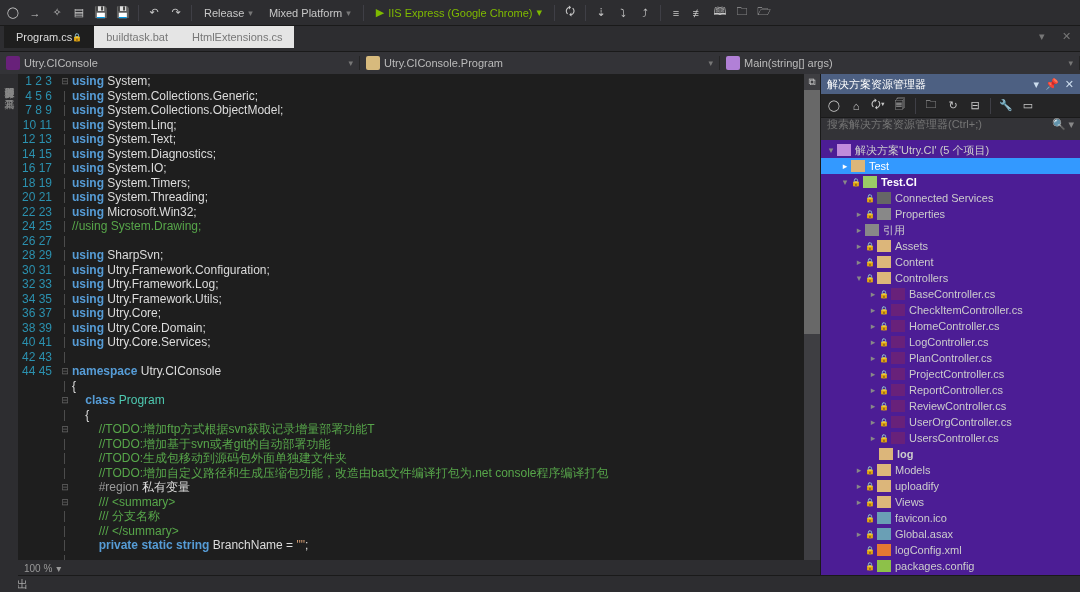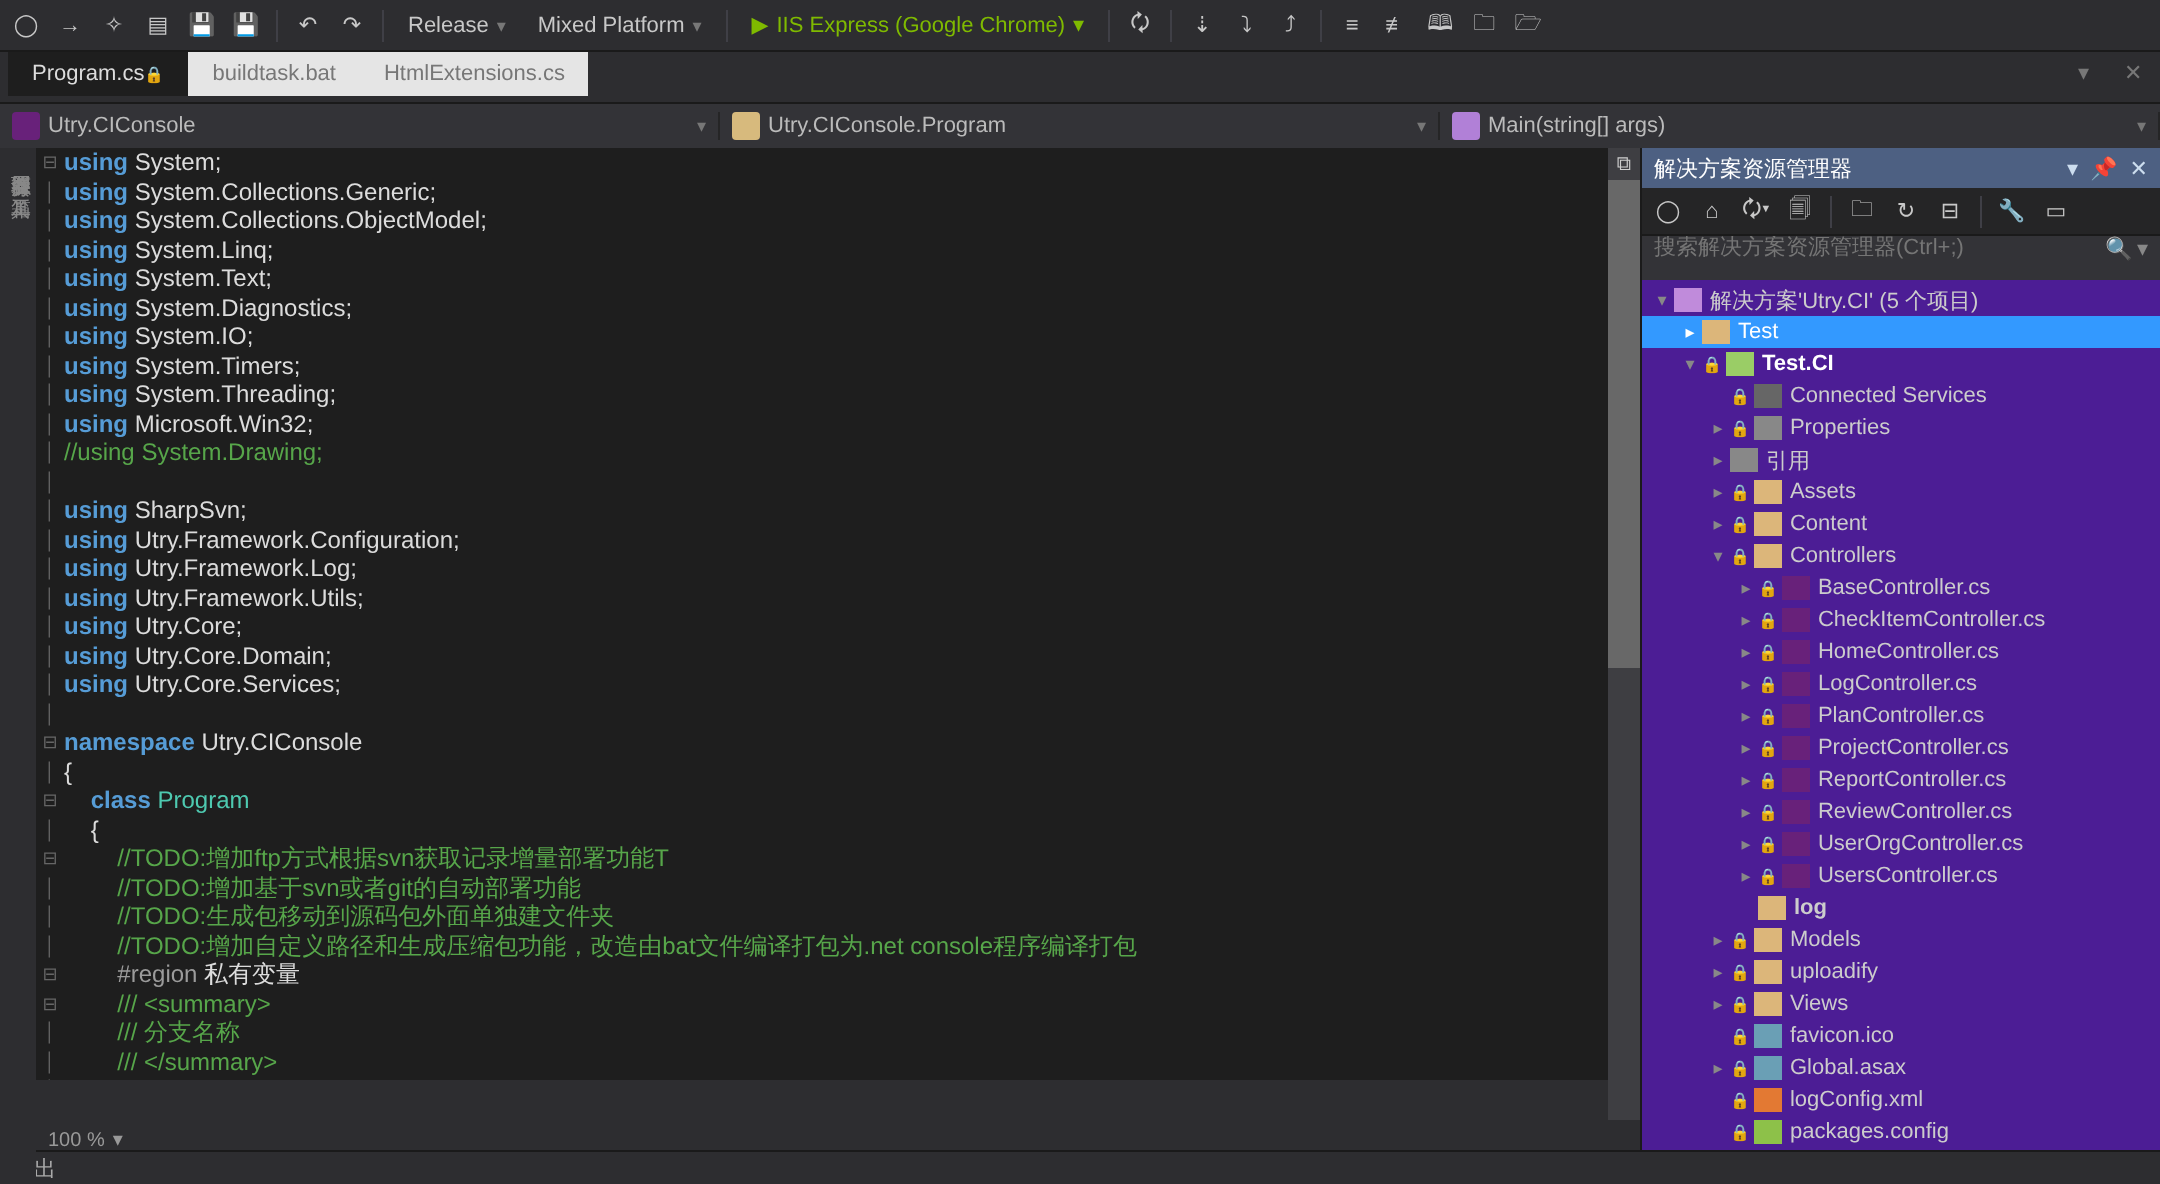--- a/index.html
+++ b/index.html
@@ -34,21 +34,21 @@
 .editor-body { flex:1; display:flex; overflow:hidden; font-family:"NSimSun","SimSun","Courier New",monospace; font-size:12px; }
 .gutter { width:40px; background:#1e1e1e; color:#2b91af; text-align:right; padding-right:6px; line-height:14.5px; user-select:none; }
 .fold-gutter { width:14px; background:#1e1e1e; color:#666; line-height:14.5px; text-align:center; }
 .fold-gutter .box { font-size:9px; }
 .code { flex:1; line-height:14.5px; white-space:pre; color:#dcdcdc; overflow:hidden; }
 .k { color:#569cd6;font-weight:bold; }
 .c { color:#57a64a; }
 .s { color:#d69d73; }
 .t { color:#4ec9b0; }
 .r { color:#9b9b9b; }
-.editor-status { height:36px; background:#2d2d30; display:flex; align-items:flex-end; padding:0 6px; font-size:10px; color:#999; }
+.editor-status { height:16px; background:#2d2d30; display:flex; align-items:center; padding:0 6px; font-size:10px; color:#999; }
 .hscroll { height:16px; background:#3e3e42; margin:0 16px 0 0; position:relative;}
 .hscroll .thumb { position:absolute; left:0; width:220px; top:0; bottom:0; background:#686868; }
 .rscroll { position:absolute; right:0; top:0; width:16px; bottom:32px; background:#3e3e42; }
 .rscroll .thumb { position:absolute; top:0; height:260px; left:0; right:0; background:#686868; }
 .split-btn { position:absolute; top:0; right:0; width:16px; height:16px; background:#3e3e42; color:#ccc; display:flex; align-items:center; justify-content:center; font-size:10px;}
 
 
 .vtabs { position:absolute; left:0; top:74px; width:18px; bottom:0; background:#2d2d30; display:flex; flex-direction:column; z-index:5; }
 .vtab { writing-mode:vertical-rl; padding:6px 2px; color:#888; cursor:pointer; font-size:10px;}
 
@@ -139,20 +139,66 @@
 </div>
 
 <div class="vtabs">
   <div class="vtab">服务器资源管理器</div>
   <div class="vtab">工具箱</div>
 </div>
 
 <div class="main" style="left:18px;">
   <div class="editor-wrap">
     <div class="editor-body">
+      <div class="gutter" id="gutter">1
+2
+3
+4
+5
+6
+7
+8
+9
+10
+11
+12
+13
+14
+15
+16
+17
+18
+19
+20
+21
+22
+23
+24
+25
+26
+27
+28
+29
+30
+31
+32
+33
+34
+35
+36
+37
+38
+39
+40
+41
+42
+43
+44
+45
+</div>
       <div class="fold-gutter" id="fold">
           <div class="box">⊟</div>
           <div class="box">│</div>
           <div class="box">│</div>
           <div class="box">│</div>
           <div class="box">│</div>
           <div class="box">│</div>
           <div class="box">│</div>
           <div class="box">│</div>
           <div class="box">│</div>

